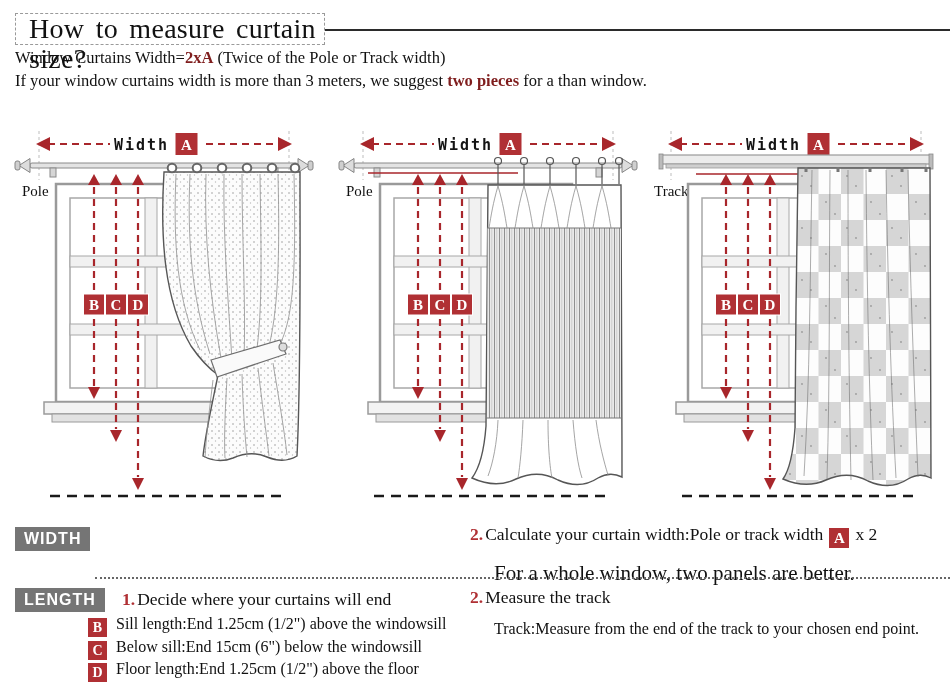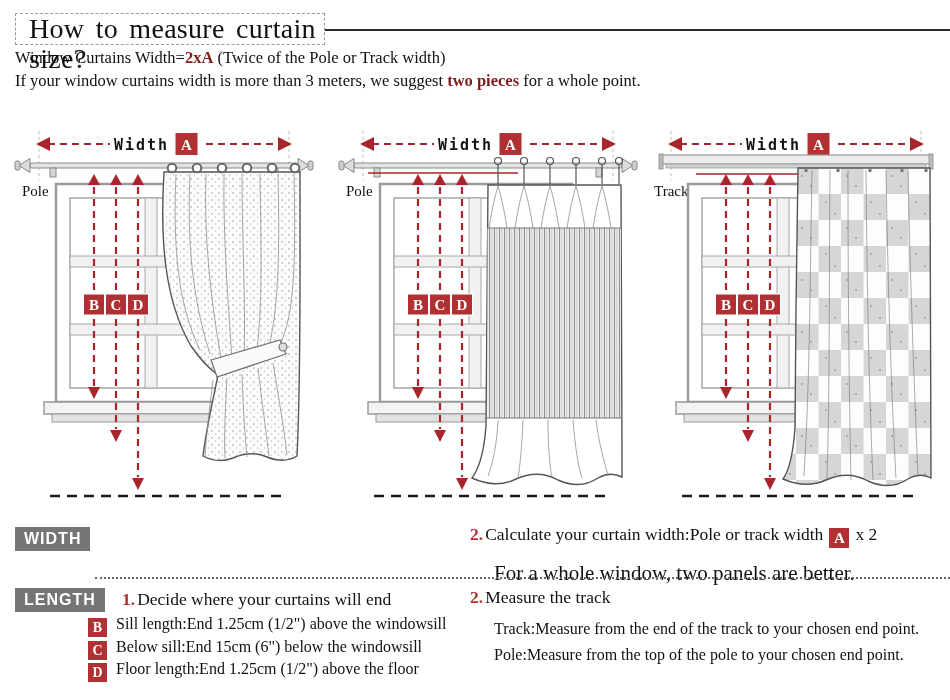--- a/index.html
+++ b/index.html
@@ -55,21 +55,21 @@
 </head>
 <body>
 
 <div class="page">
 
   <div class="title-box">How to measure  curtain  size?</div>
   <div class="title-rule"></div>
 
   <div class="intro">
     <p><span>Window Curtains Width=</span><span class="red-bold">2xA</span><span> (Twice of the Pole or Track width)</span></p>
-    <p><span>If your window curtains width is more than 3 meters, we suggest </span><span class="red-bold">two pieces</span><span> for a whole point.</span></p>
+    <p><span>If your window curtains width is more than 3 meters, we suggest </span><span class="red-bold">two pieces</span><span> for a than window.</span></p>
   </div>
 
   <svg id="d1" class="diagram" width="300" height="390" viewBox="0 0 300 390">
     <defs>
       <pattern id="stip1" width="7" height="7" patternUnits="userSpaceOnUse">
         <rect width="7" height="7" fill="#fcfcfc"></rect>
         <circle cx="2" cy="2" r="0.8" fill="#9d9d9d"></circle>
         <circle cx="5.5" cy="5" r="0.7" fill="#bcbcbc"></circle>
       </pattern>
     </defs>
@@ -352,16 +352,15 @@
     </div>
     <div class="item">
       <span class="letterBadge smallBadge">D</span><span>Floor length:End 1.25cm (1/2") above the floor</span>
     </div>
   </div>
   <div id="step-l2" class="step">
     <span class="num">2.</span><span>Measure the track</span>
   </div>
   <div class="drop-notes">
     <div>Track:Measure from the end of the track to your chosen end point.</div>
-    <div>Pole:Measure from the top of the pole to your chosen end point.</div>
   </div>
 
 </div>
 
 </body></html>

